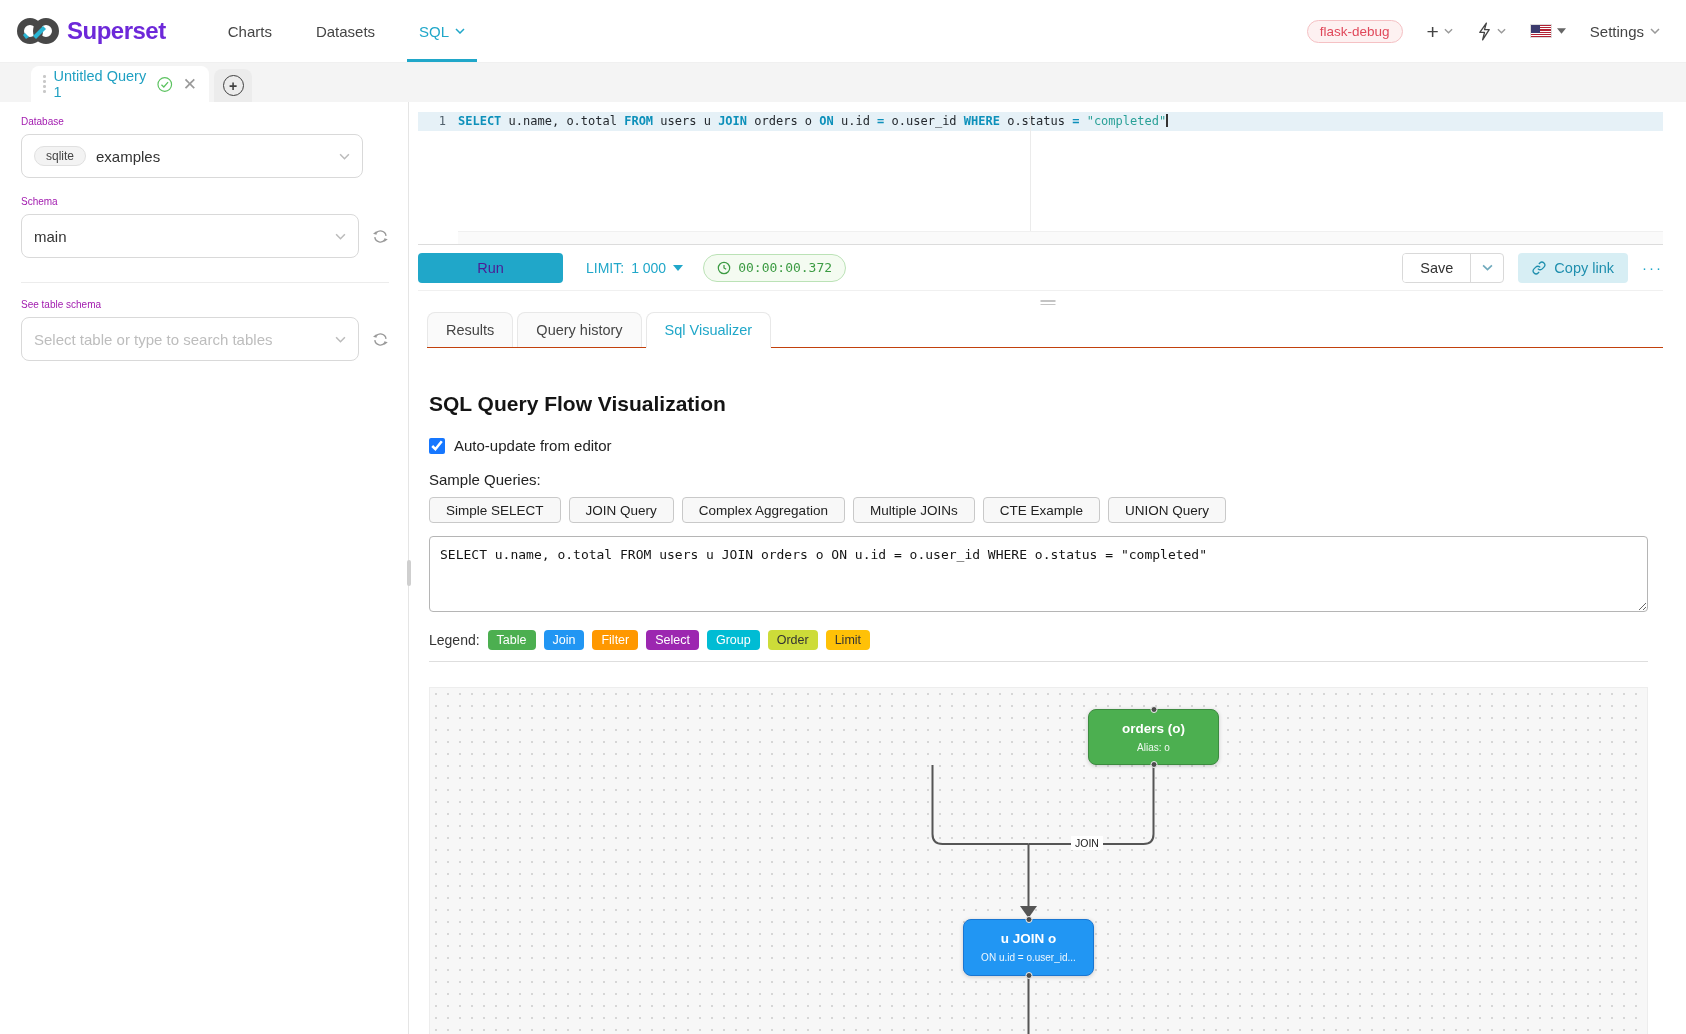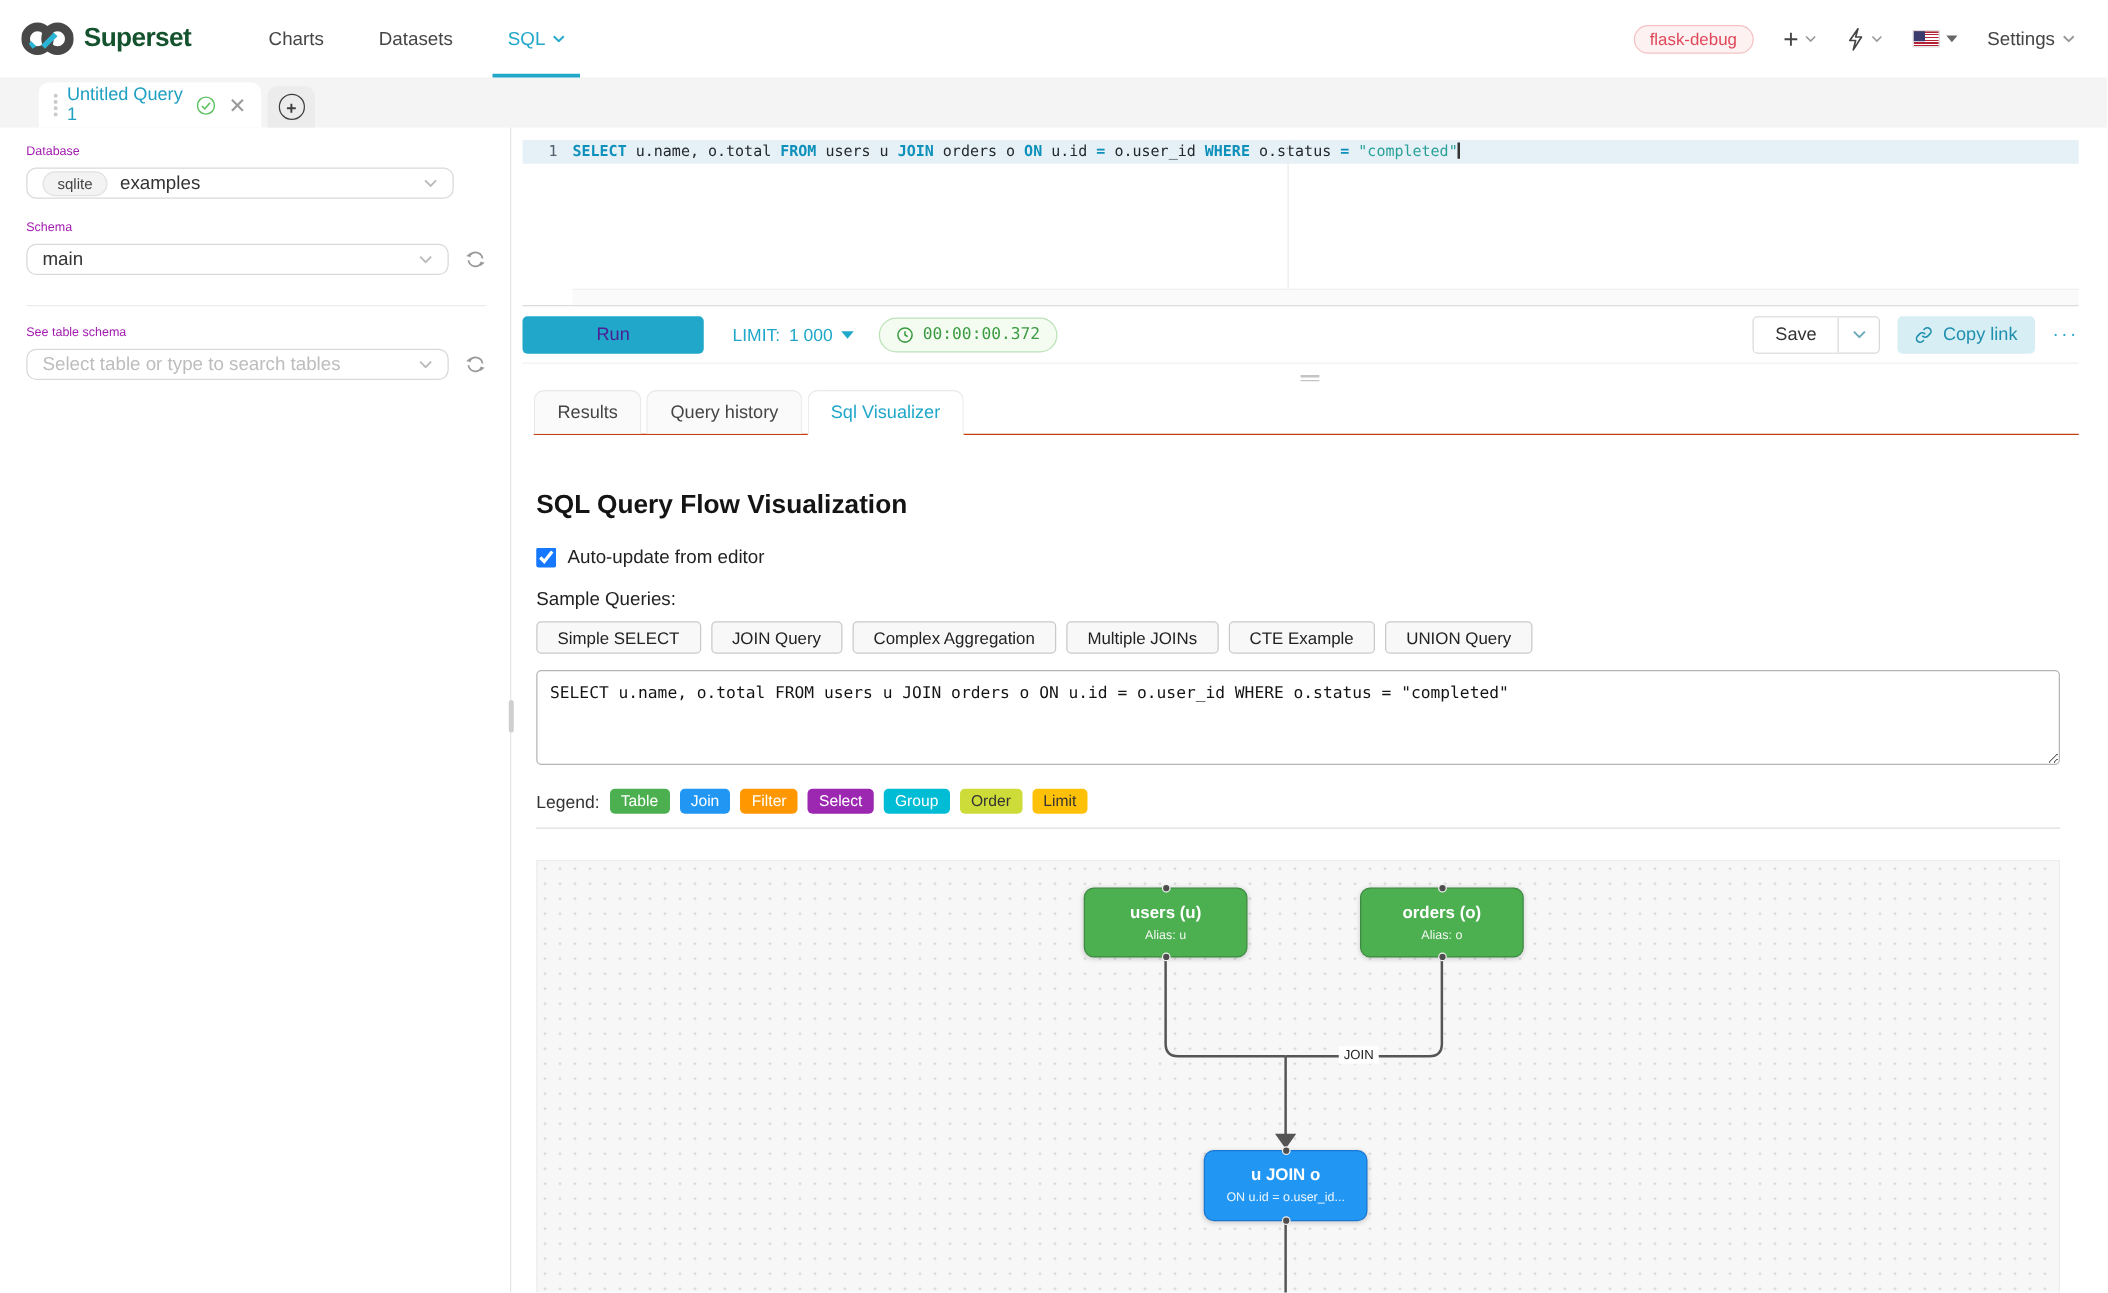--- a/index.html
+++ b/index.html
@@ -3,21 +3,21 @@
 <meta charset="utf-8">
 <style>
   * { margin:0; padding:0; box-sizing:border-box; }
   html,body { width:1686px; height:1034px; overflow:hidden; background:#fff;
               font-family:"Liberation Sans", sans-serif; color:#333; }
 
   
   .topnav { height:63px; display:flex; align-items:center; padding:0 26px 0 17px;
             border-bottom:1px solid #f0f0f0; background:#fff; }
   .brand { display:flex; align-items:center; gap:8px; }
-  .brand-word { font-size:21px; font-weight:bold; color:#14532d; letter-spacing:-0.5px; }
+  .brand-word { font-size:24px; font-weight:bold; color:#6d28d9; letter-spacing:-0.5px; }
   .navmenu { display:flex; align-items:center; height:100%; margin-left:40px; }
   .nav-item { height:100%; display:flex; align-items:center; padding:0 22px;
               font-size:15px; color:#454545; cursor:pointer; position:relative; }
   .nav-item.active { color:#20a7c9; }
   .nav-item.active::after { content:""; position:absolute; left:10px; right:10px;
               bottom:0; height:3px; background:#20a7c9; }
   .nav-item .chev { margin-left:6px; }
   .nav-right { margin-left:auto; display:flex; align-items:center; gap:24px; }
   .env-tag { font-size:13.5px; color:#e0485a; background:#fdf1f1; border:1px solid #f5c1c4;
              border-radius:12px; padding:3px 12px; }
@@ -40,21 +40,21 @@
               border-radius:8px 8px 0 0; display:flex; align-items:center; justify-content:center; cursor:pointer; }
   .circle-plus { width:21px; height:21px; border:1.7px solid #3f3f3f; border-radius:50%;
                  display:flex; align-items:center; justify-content:center;
                  font-size:14px; font-weight:bold; color:#3f3f3f; line-height:1; }
 
   
   .main { display:flex; height:932px; }
   .sidebar { width:409px; border-right:1px solid #e5e5e5; padding:14px 19px 0 21px;
              position:relative; flex-shrink:0; }
   .fld-label { font-size:10px; color:#a21caf; margin-bottom:7px; }
-  .select { height:25px; border:1px solid #d9d9d9; border-radius:8px; background:#fff;
+  .select { height:44px; border:1px solid #d9d9d9; border-radius:8px; background:#fff;
             display:flex; align-items:center; padding:0 12px; font-size:15px; color:#333;
             width:342px; cursor:pointer; }
   .select .grow { flex:1; }
   .pill { font-size:12px; color:#444; background:#f3f3f3; border:1px solid #e0e0e0;
           border-radius:11px; padding:2px 11px; margin-right:10px; }
   .placeholder { color:#bdbdbd; }
   .sel-row { display:flex; align-items:center; gap:13px; }
   .side-divider { border:none; border-top:1px solid #ececec; margin:24px 0 16px 0; }
   .mt18 { margin-top:18px; }
   .side-grip { position:absolute; right:-3px; top:458px; width:4px; height:26px;
@@ -373,26 +373,20 @@
       <div class="flow">
         <svg class="edges" width="1217" height="598">
           <path d="M502.5 77 V146 Q502.5 156 512.5 156 H598.5" fill="none" stroke="#555" stroke-width="2"></path>
           <path d="M723.5 77 V146 Q723.5 156 713.5 156 H598.5" fill="none" stroke="#555" stroke-width="2"></path>
           <path d="M598.5 156 V219" fill="none" stroke="#555" stroke-width="2"></path>
           <polygon points="590,218 607,218 598.5,230" fill="#555"></polygon>
           <path d="M598.5 288 V598" fill="none" stroke="#555" stroke-width="2"></path>
         </svg>
         <span class="edge-label">JOIN</span>
 
-        <div class="fnode n-green" style="left:437px; top:21px;">
-          <span class="handle h-top"></span>
-          <div class="ft">users (u)</div>
-          <div class="fs">Alias: u</div>
-          <span class="handle h-bot"></span>
-        </div>
 
         <div class="fnode n-green" style="left:658px; top:21px;text-align:center;">
           <span class="handle h-top"></span>
           <div class="ft">orders (o)</div>
           <div class="fs">Alias: o</div>
           <span class="handle h-bot"></span>
         </div>
 
         <div class="fnode n-blue" style="left:533px; top:231px;">
           <span class="handle h-top"></span>

